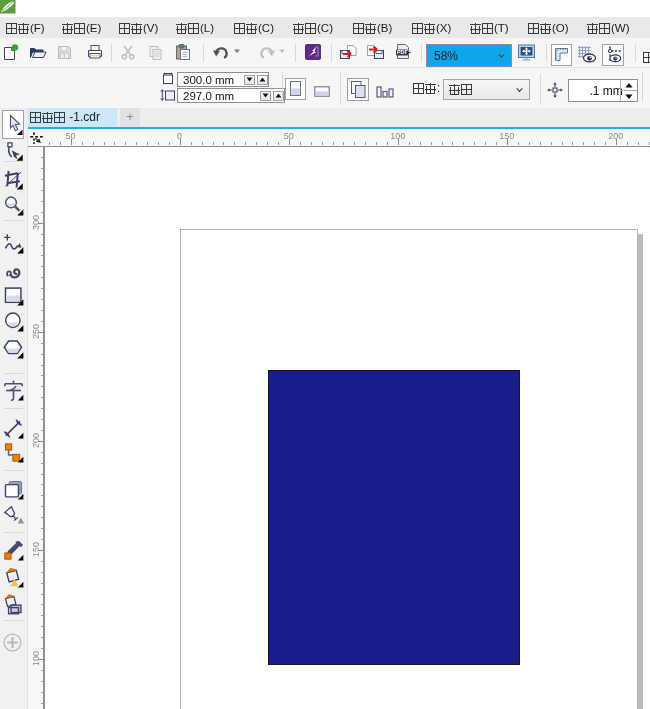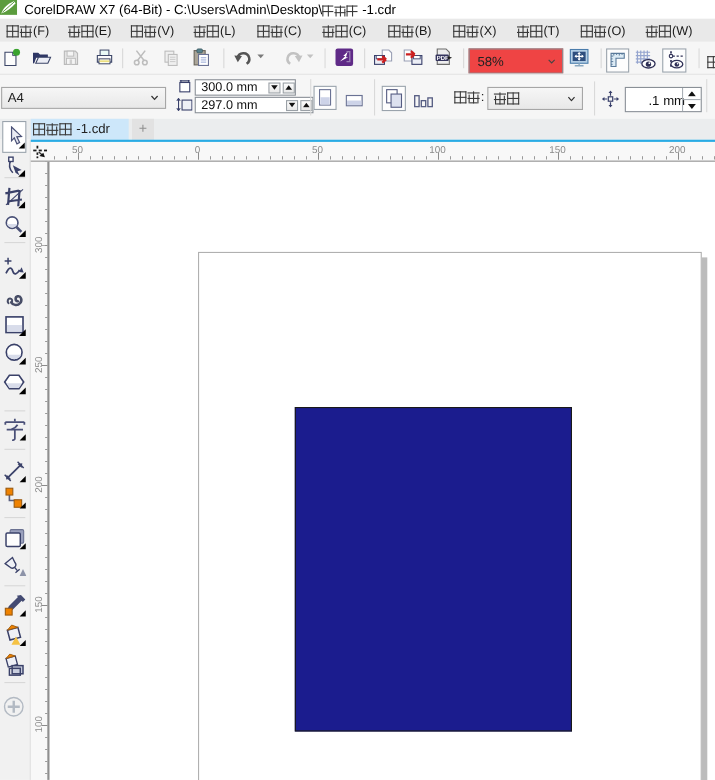--- a/index.html
+++ b/index.html
@@ -54,40 +54,39 @@
 #toolbox{position:absolute;left:0;top:126.5px;width:27.5px;height:582.5px;background:#f1f1f1;border-right:1px solid #e0e0e0;}
 .tbsep{position:absolute;left:4px;width:19px;height:1px;background:#d8d8d8;}
 .ticon{position:absolute;left:3px;width:21px;height:21px;}
 #pickbtn{position:absolute;left:1.5px;top:109.5px;width:22px;height:29px;background:#fff;border:1px solid #9aa3ac;z-index:5;}
 
 #canvas{position:absolute;left:44.5px;top:147px;width:605.5px;height:562px;background:#fff;overflow:hidden;}
 #page{position:absolute;left:135px;top:82px;width:458.5px;height:648px;background:#fff;border:1px solid #b0b0b0;}
 #pageshadow{position:absolute;left:593px;top:86.5px;width:5.5px;height:476px;background:#bcbcbc;}
 #bluerect{position:absolute;left:223.5px;top:223px;width:252px;height:295px;background:#1b1c8e;border:1px solid #191919;}
 
-.combo{position:absolute;background:#ef4444;border:1px solid #898f94;font-size:12px;color:#222;}
+.combo{position:absolute;background:#0ea5e9;border:1px solid #898f94;font-size:12px;color:#222;}
 .combo .tx{position:absolute;left:7px;top:50%;transform:translateY(-50%);white-space:nowrap;}
 .chev{position:absolute;right:6px;top:50%;width:7px;height:5px;transform:translateY(-50%);}
 .vsep{position:absolute;width:1px;background:#d9d9d9;}
 .gcombo{position:absolute;background:linear-gradient(#f6f6f6,#e8e8e8);border:1px solid #a6a6a6;font-size:12px;color:#222;}
 .gcombo .tx{position:absolute;left:5px;top:50%;transform:translateY(-50%);white-space:nowrap;}
 .nfield{position:absolute;background:#fff;border:1px solid #8a9097;}
 .sbtn{position:absolute;top:1.5px;width:11px;height:10.5px;border:1px solid #9aa0a6;background:linear-gradient(#fdfdfd,#e8e8e8);display:flex;align-items:center;justify-content:center;}
 .pressed{position:absolute;background:#fdfdfd;border:1px solid #9aa3ac;}
 </style></head>
 <body>
 <div id="app">
 
   <div id="titlebar">
     <svg class="abs" style="left:0;top:0" width="16" height="14" viewBox="0 0 16 14">
       <rect x="0" y="0" width="15.5" height="13.5" fill="#5b9c3d"></rect>
       <path d="M1.2 12.3 C2.8 7.5 6.5 3.8 12.5 1.2 L14.2 2.9 C10 7.5 6.2 10.5 1.2 12.3 Z" fill="#fff"></path>
       <path d="M2.2 11.2 L12.8 1.8" stroke="#5b9c3d" stroke-width="0.9" fill="none"></path>
     </svg>
-    <div id="title-text">CorelDRAW X7 (64-Bit) - C:\Users\Admin\Desktop\<i class="cj"></i><i class="cj alt"></i><i class="cj"></i> -1.cdr</div>
   </div>
 
   <div id="menubar">
     <span class="mi" style="left:6px"><i class="cj"></i><i class="cj alt"></i><b>(F)</b></span>
     <span class="mi" style="left:62px"><i class="cj alt"></i><i class="cj"></i><b>(E)</b></span>
     <span class="mi" style="left:119px"><i class="cj"></i><i class="cj alt"></i><b>(V)</b></span>
     <span class="mi" style="left:176px"><i class="cj alt"></i><i class="cj"></i><b>(L)</b></span>
     <span class="mi" style="left:234px"><i class="cj"></i><i class="cj alt"></i><b>(C)</b></span>
     <span class="mi" style="left:293px"><i class="cj alt"></i><i class="cj"></i><b>(C)</b></span>
     <span class="mi" style="left:353px"><i class="cj"></i><i class="cj alt"></i><b>(B)</b></span>
@@ -232,26 +231,20 @@
       <ellipse cx="11.3" cy="12.3" rx="5.4" ry="3.4" fill="#fff" stroke="#2f3056" stroke-width="1.2"></ellipse>
       <circle cx="11.3" cy="12.6" r="2.1" fill="#2f3056"></circle>
       <circle cx="12" cy="11.9" r="0.7" fill="#fff"></circle>
     </svg>
     <div class="vsep" style="left:635px;top:6px;height:18px"></div>
     <span class="abs" style="left:643px;top:9px"><i class="cj"></i></span>
   </div>
 
   <div id="propbar">
 
-    <div class="gcombo" style="left:1px;top:11px;width:150px;height:20px">
-      <span class="tx" style="font-size:12px">A4</span>
-      <svg class="chev" width="10" height="7" viewBox="0 0 10 7">
-          <path d="M1 1 l4 4.5 L9 1" stroke="#333" stroke-width="1.6" fill="none"></path>
-        </svg>
-    </div>
 
     <svg class="abs" style="left:162px;top:4px" width="12" height="13" viewBox="0 0 12 13">
       <rect x="1.5" y="3" width="9" height="8.5" fill="#fff" stroke="#39406b"></rect>
       <path d="M2.5 0.7 v2 M9.5 0.7 v2 M1.5 1.5 h9" stroke="#39406b" stroke-width="1" fill="none"></path>
     </svg>
     <svg class="abs" style="left:160px;top:21px" width="15" height="12" viewBox="0 0 15 12">
       <path d="M2.3 1 v10 M0.7 2.6 l1.6 -2 1.6 2 M0.7 9.4 l1.6 2 1.6 -2" stroke="#39406b" stroke-width="1" fill="none"></path>
       <rect x="5.5" y="2" width="9" height="9" fill="#eef0f6" stroke="#39406b"></rect>
     </svg>
 

